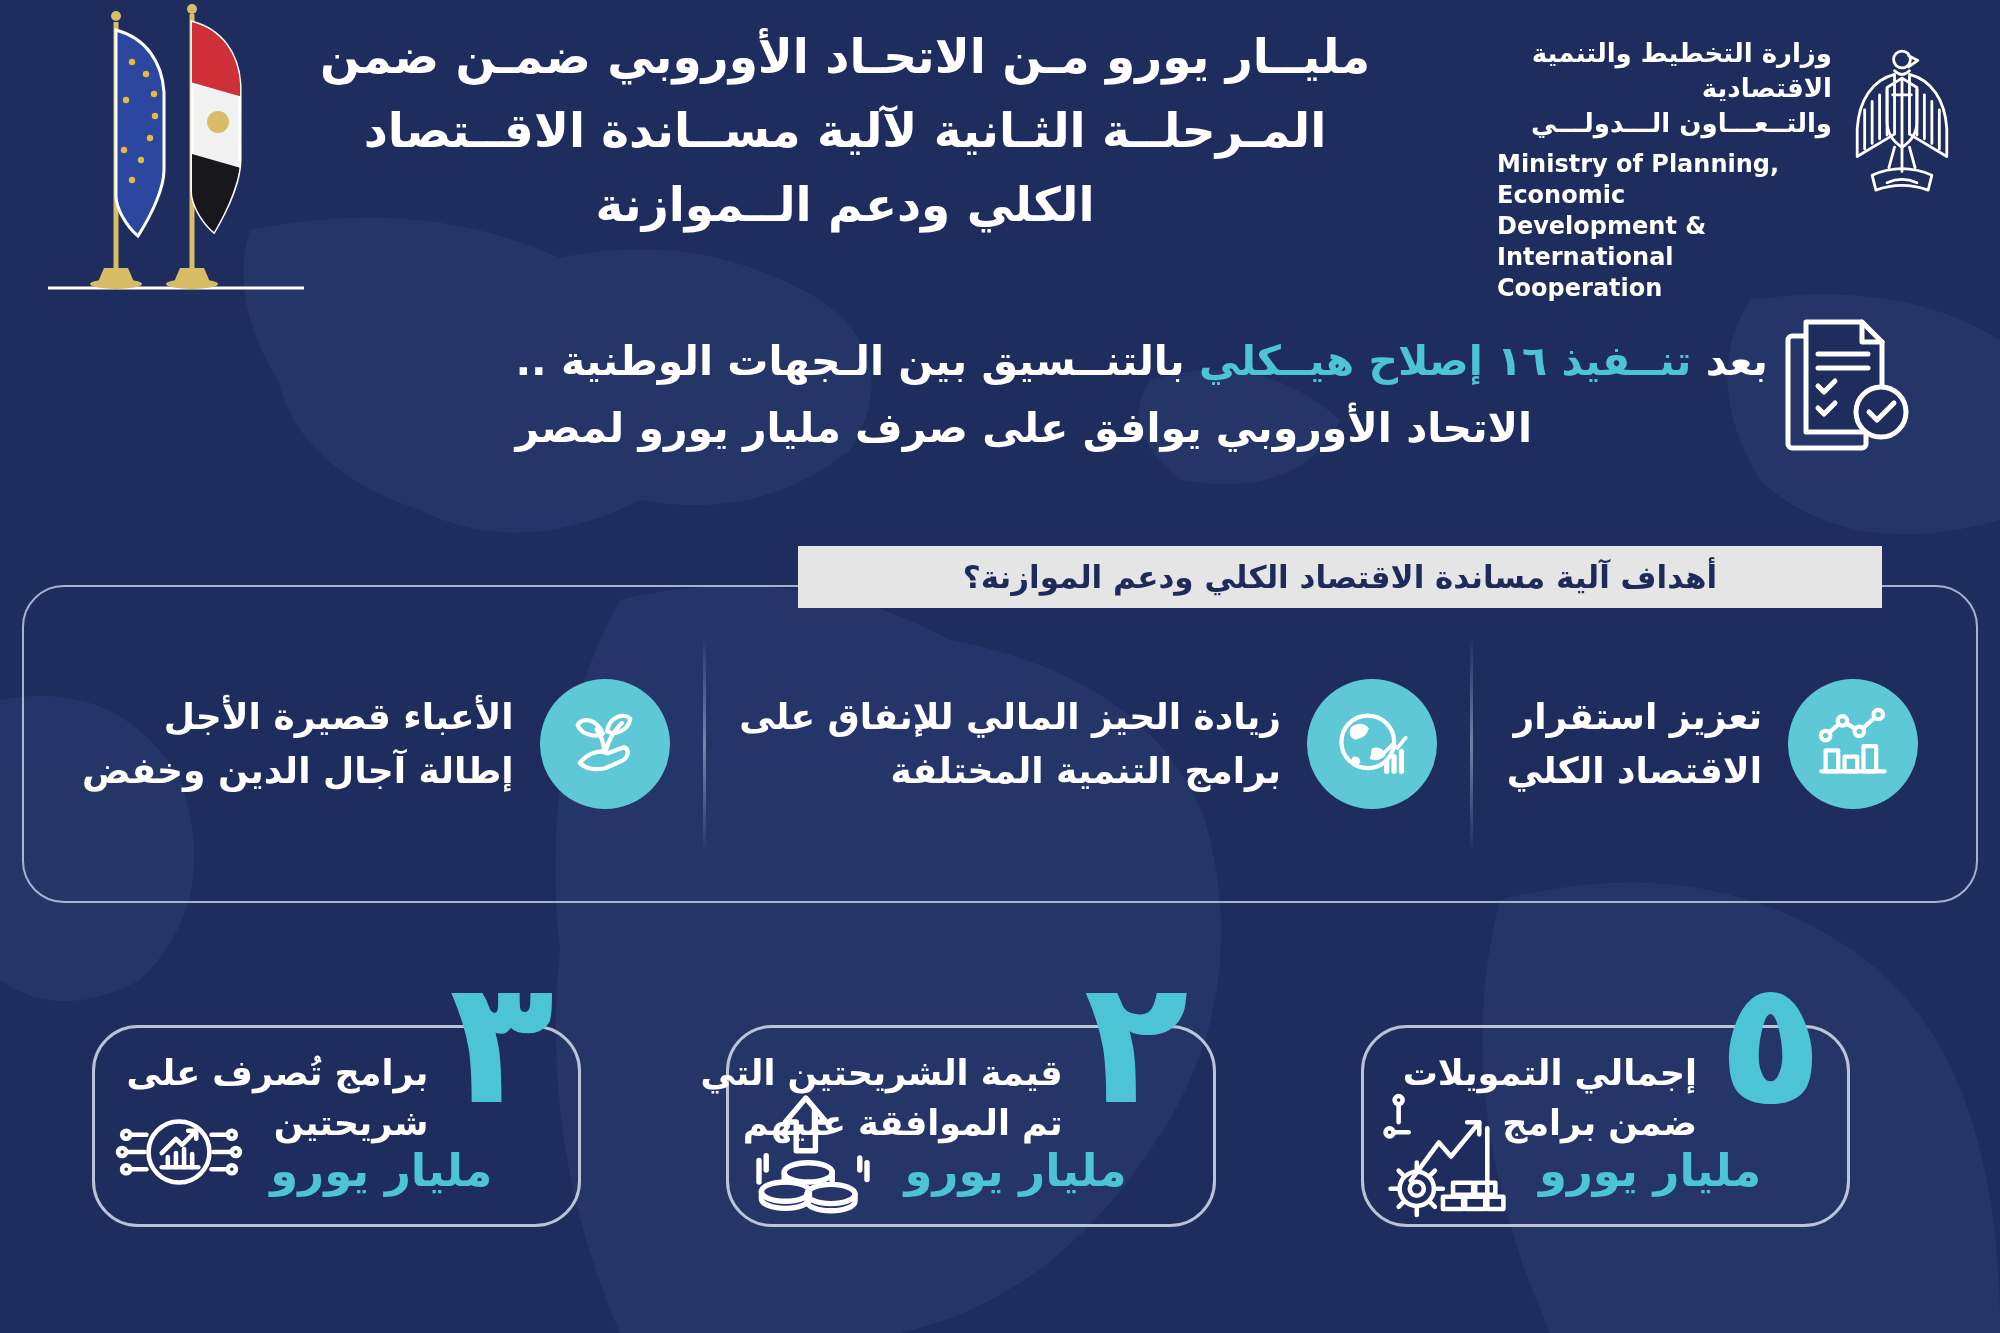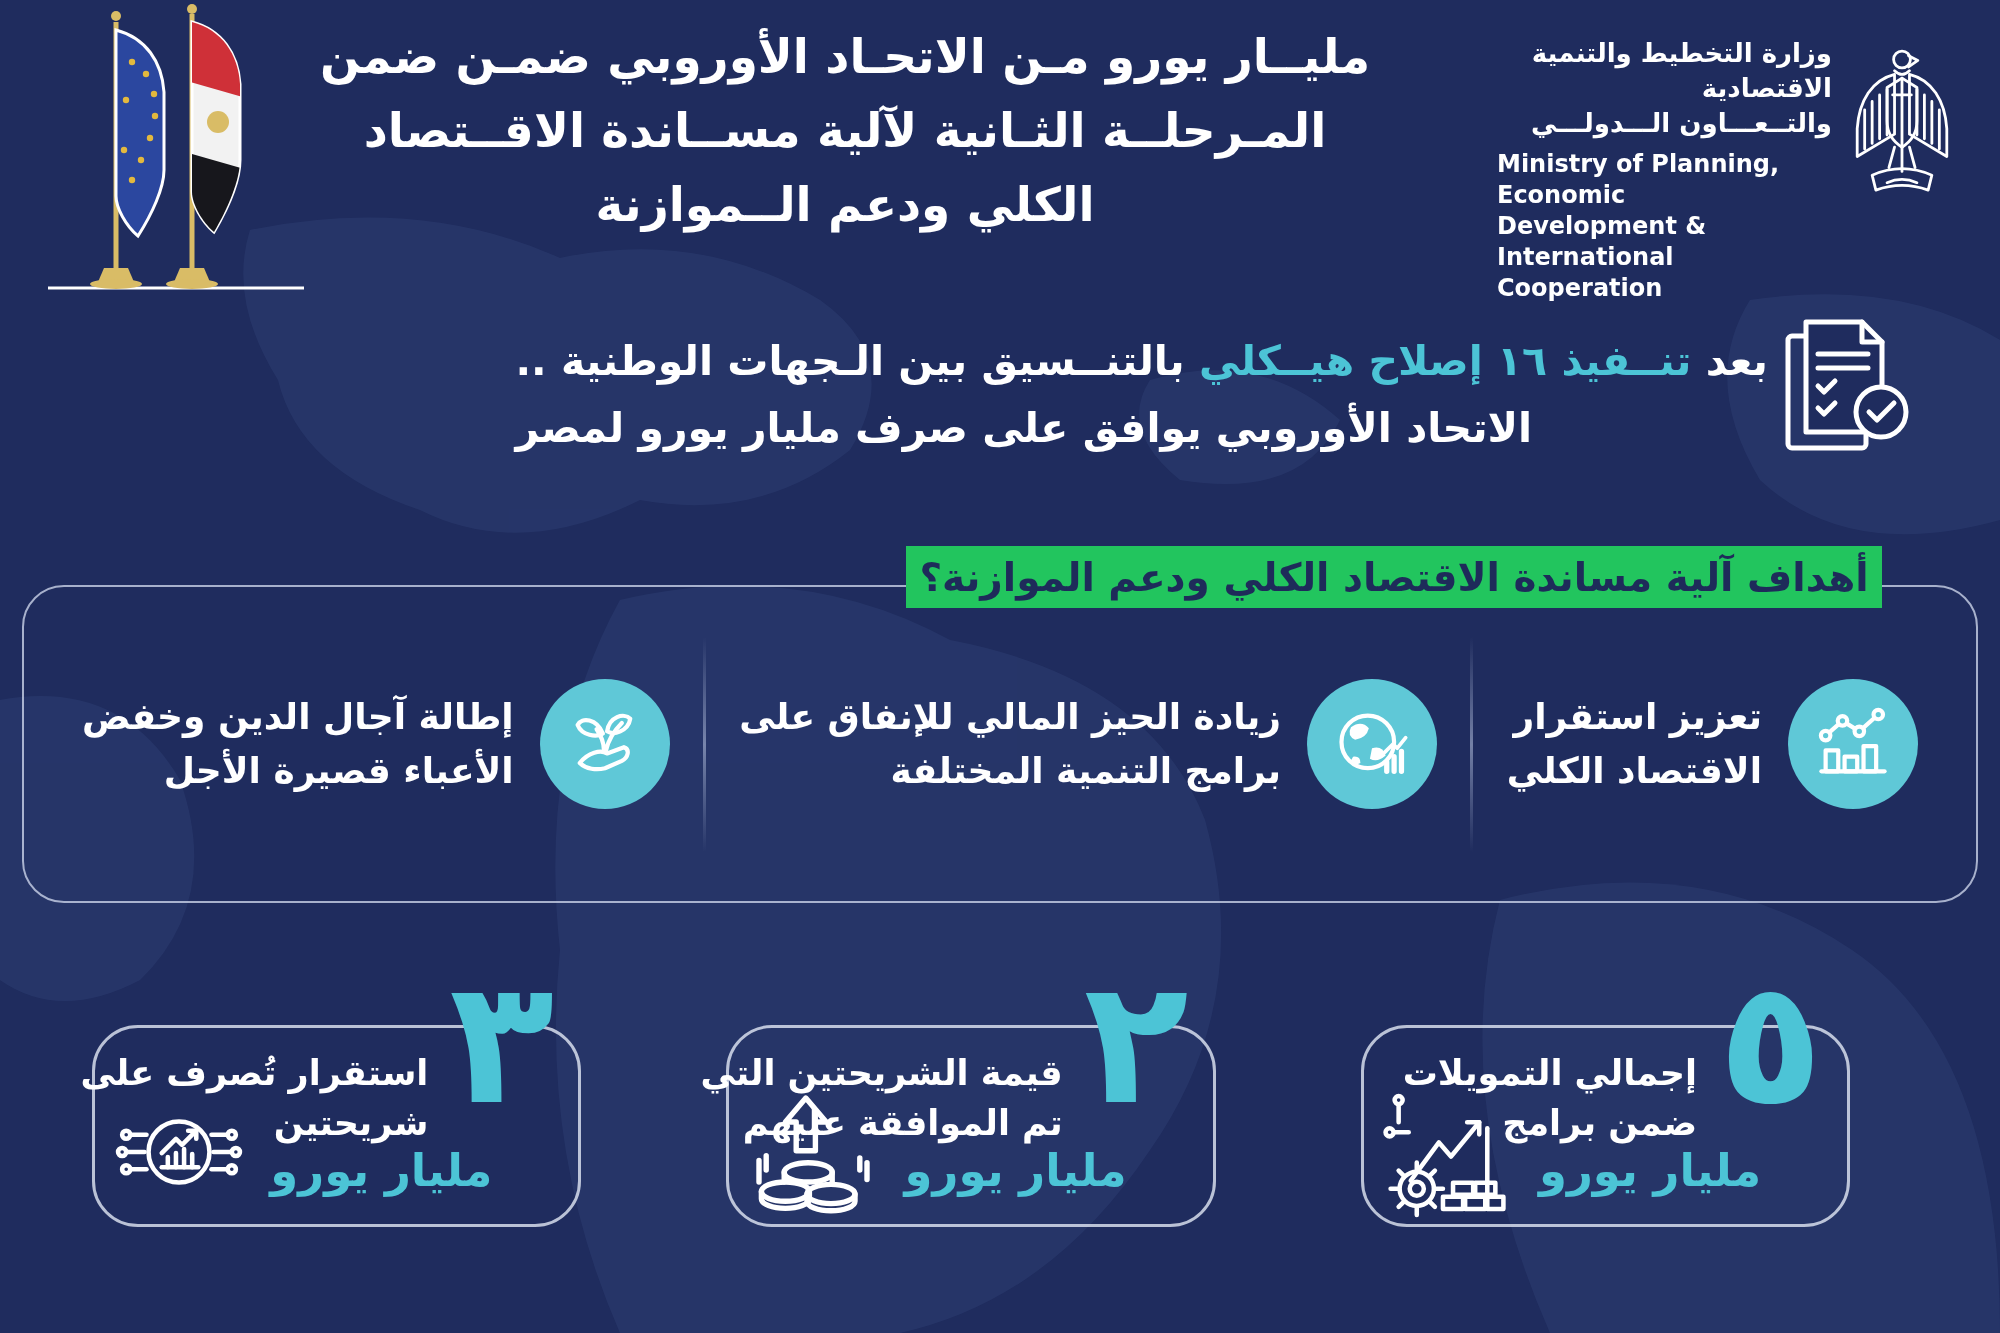--- a/index.html
+++ b/index.html
@@ -34,22 +34,22 @@
   .hl{color:#4cc4d6;}
   .doc-icon{position:absolute;top:312px;right:82px;width:140px;height:154px;z-index:2;}
   
   .goals-box{
     position:absolute;left:22px;right:22px;top:585px;height:318px;z-index:1;
     border:2px solid rgba(213,222,242,.75);border-radius:42px;
     display:flex;align-items:center;justify-content:space-between;
     padding:0 58px;box-sizing:border-box;
   }
   .goals-heading{
-    position:absolute;top:546px;right:118px;width:976px;height:62px;z-index:3;
-    background:#22c55e;color:#1e2b5a;font-size:39px;font-weight:bold;
+    position:absolute;top:546px;right:118px;width:1084px;height:62px;z-index:3;
+    background:#e5e5e5;color:#1e2b5a;font-size:31px;font-weight:bold;
     display:flex;align-items:center;justify-content:center;
   }
   .goal{display:flex;align-items:center;gap:26px;}
   .goal-circle{
     width:130px;height:130px;border-radius:50%;background:#5fc8d7;
     display:flex;align-items:center;justify-content:center;flex:none;
   }
   .goal-text{color:#fff;font-size:36px;font-weight:bold;line-height:54px;text-align:right;}
   .goal-text div{white-space:nowrap;}
   .goal-divider{
@@ -229,22 +229,22 @@
     <div class="goal">
       <div class="goal-circle">
         <svg width="80" height="80" viewBox="0 0 76 76" fill="none" stroke="#ffffff" stroke-width="4" stroke-linecap="round" stroke-linejoin="round">
           <path d="M36 28 C30 14 16 12 12 20 C16 30 30 32 36 28 Z"></path>
           <path d="M40 26 C42 12 56 8 62 14 C60 26 46 30 40 26 Z"></path>
           <path d="M30 24 Q37 34 37 44 M54 18 Q42 30 39 44"></path>
           <path d="M14 56 C22 46 34 43 40 47 L56 41 C62 43 60 51 54 54 L38 61 C30 63 20 62 14 56 Z"></path>
         </svg>
       </div>
       <div class="goal-text">
+        <div>الأعباء قصيرة الأجل</div>
         <div>إطالة آجال الدين وخفض</div>
-        <div>الأعباء قصيرة الأجل</div>
       </div>
     </div>
 
   </div>
 
   <div class="stats">
 
     <div class="stat-card">
       <div class="stat-value">٥</div>
       <div class="stat-label">
@@ -286,21 +286,21 @@
         <ellipse cx="32" cy="88" rx="20" ry="8"></ellipse>
         <path d="M12 88 v6 a20 8 0 0 0 40 0 v-6"></path>
         <ellipse cx="70" cy="90" rx="20" ry="8"></ellipse>
         <path d="M50 90 v6 a20 8 0 0 0 40 0 v-6"></path>
       </svg>
     </div>
 
     <div class="stat-card">
       <div class="stat-value">٣</div>
       <div class="stat-label">
-        <div>استقرار تُصرف على</div>
+        <div>برامج تُصرف على</div>
         <div>شريحتين</div>
       </div>
       <div class="stat-unit">مليار يورو</div>
       <svg class="stat-icon" viewBox="0 0 130 110" fill="none" stroke="#ffffff" stroke-width="4.5" stroke-linecap="round" stroke-linejoin="round">
         <circle cx="65" cy="55" r="30"></circle>
         <path d="M48 70 H84"></path>
         <path d="M54 70 v-10 M62 70 v-14 M70 70 v-18 M78 70 v-13"></path>
         <path d="M48 56 L62 42 L68 48 L82 34"></path>
         <path d="M74 34 H82 V42"></path>
         <path d="M33 38 H18"></path>

